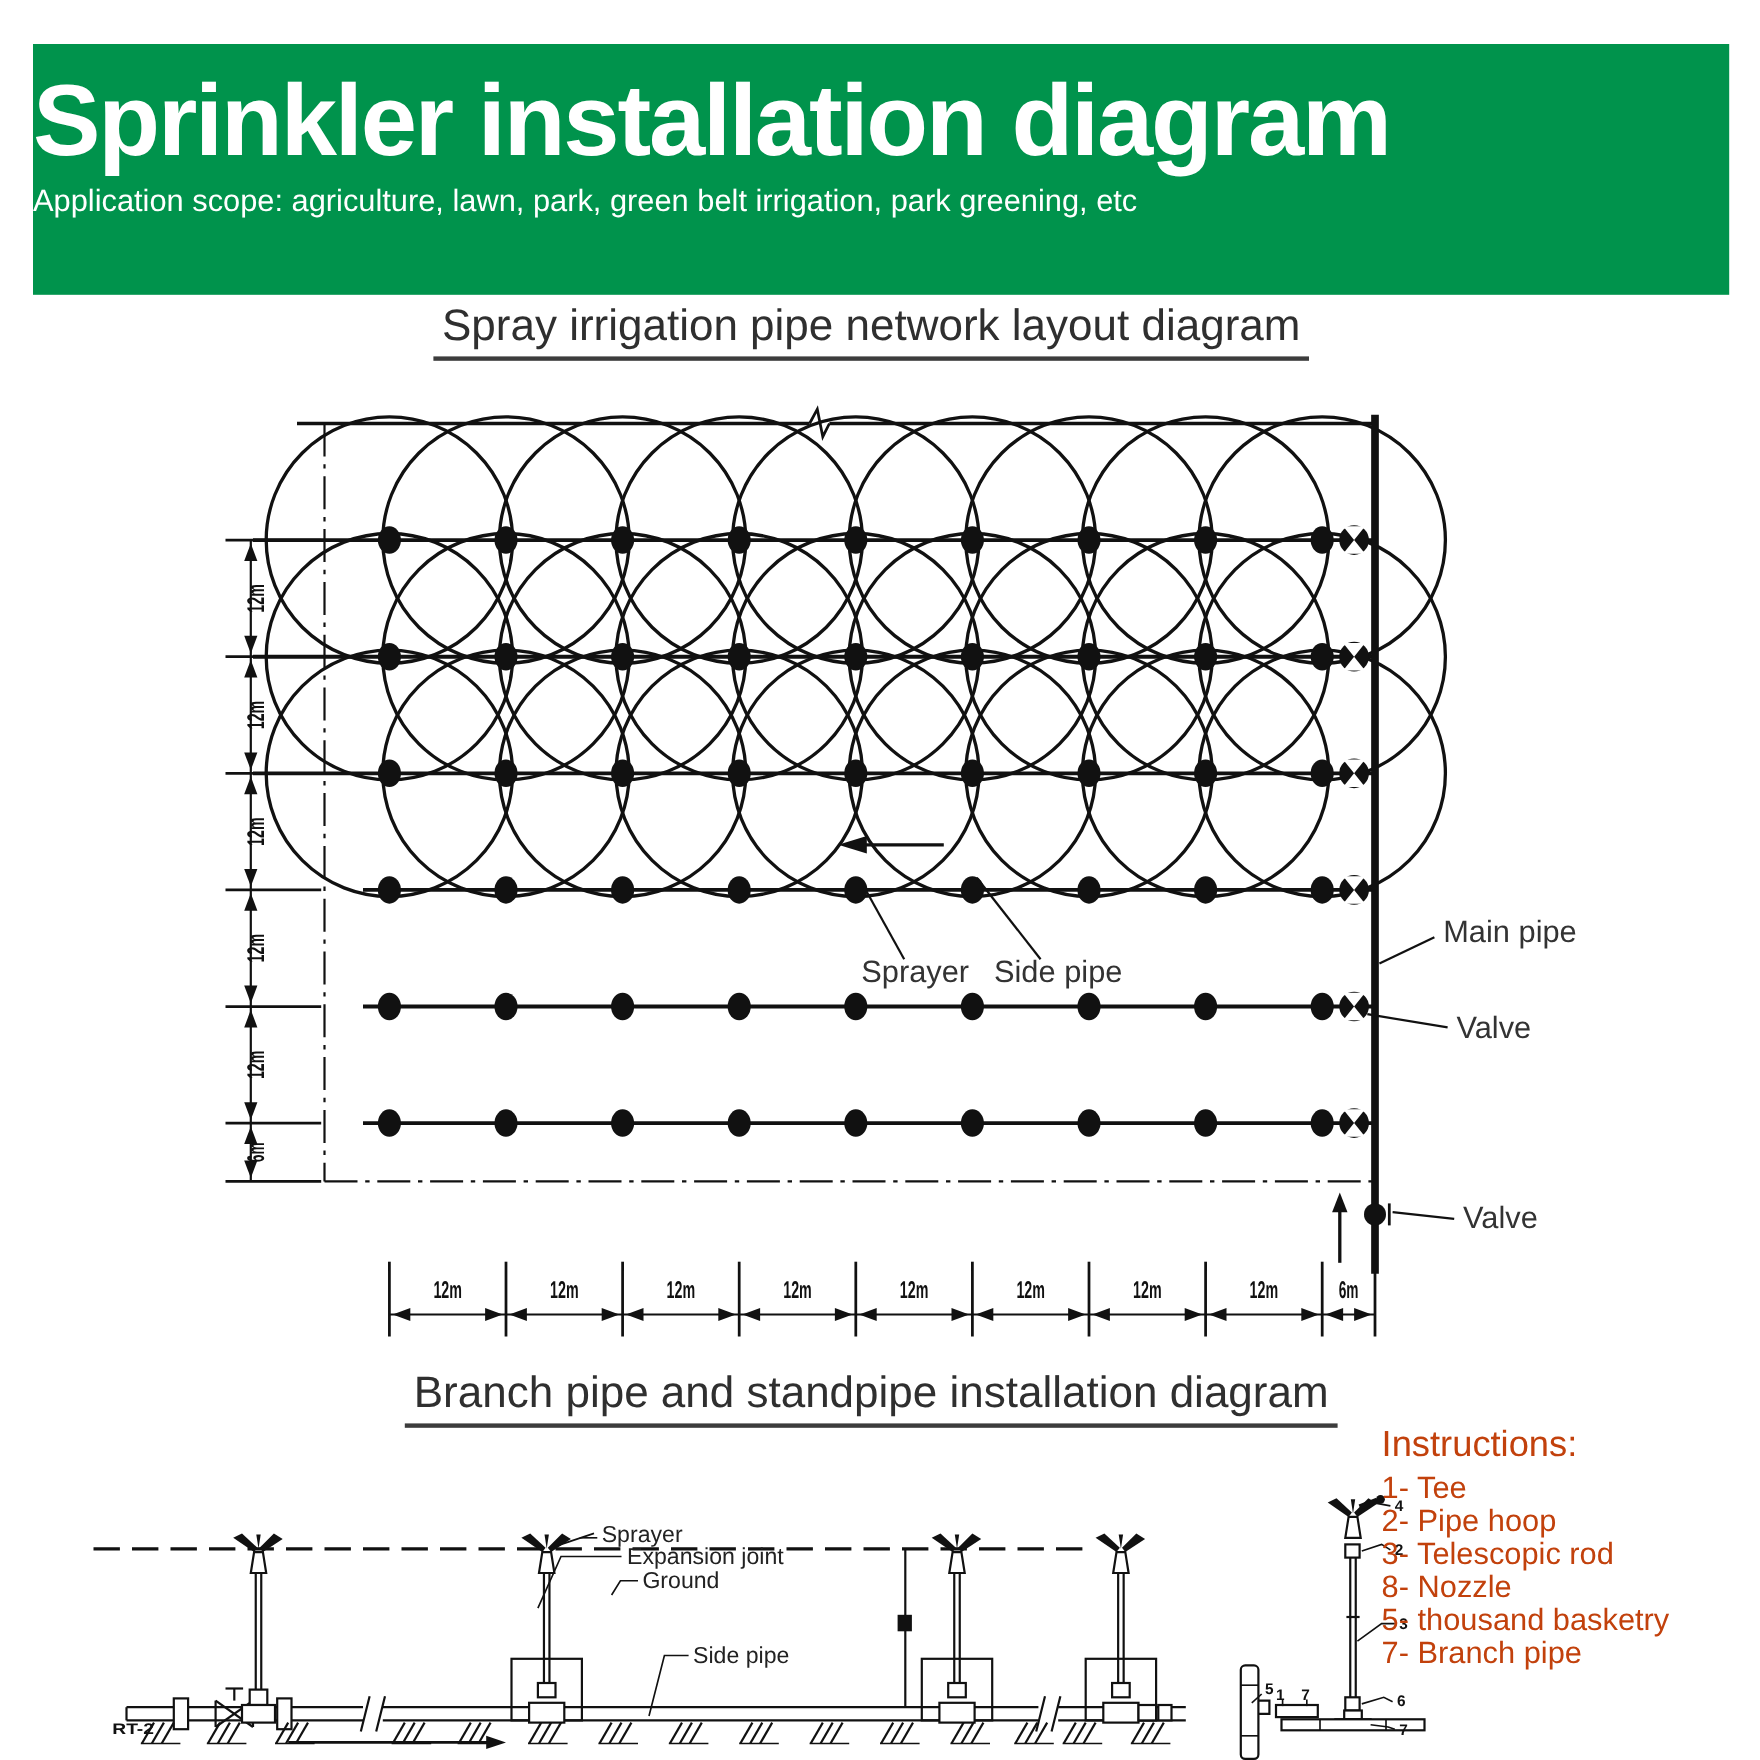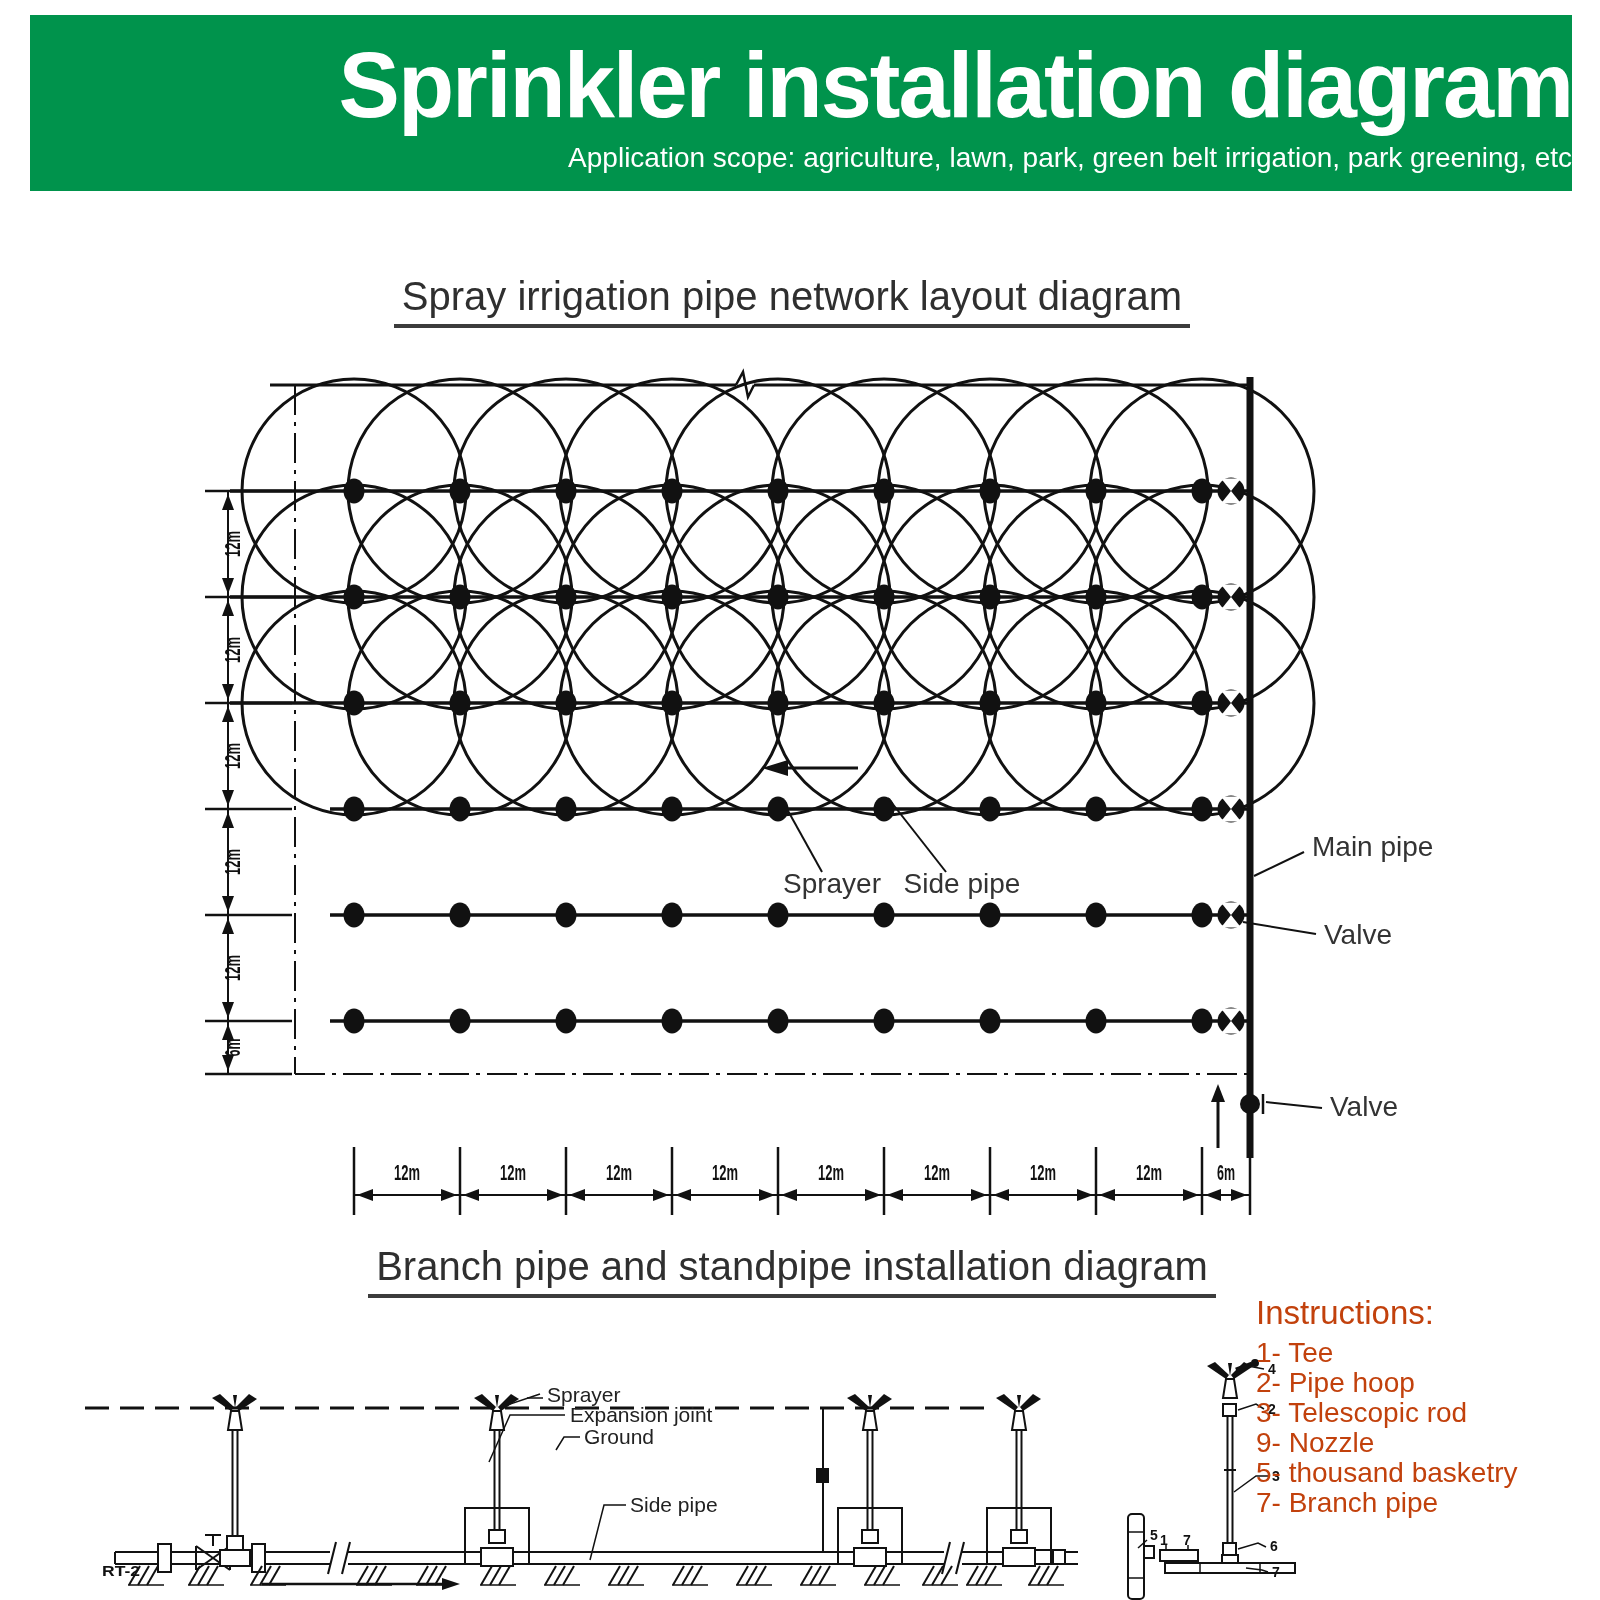--- a/index.html
+++ b/index.html
@@ -1,19 +1,19 @@
 <!DOCTYPE html>
 <html><head>
 <meta charset="utf-8">
 <style>
   html,body{margin:0;padding:0;background:#fff;}
   #page{position:relative;width:1600px;height:1600px;background:#fff;overflow:hidden;
         font-family:"Liberation Sans",sans-serif;}
   
-  #header{position:absolute;left:30px;top:15px;width:1542px;height:176px;text-align:right;color:#fff;}
+  #header{position:absolute;left:30px;top:40px;width:1542px;height:228px;text-align:left;color:#fff;}
   #header .h-title{margin:0;padding-top:22px;font-size:92px;font-weight:bold;letter-spacing:-2px;line-height:1.05;}
   #header .h-sub{margin-top:8px;font-size:28px;font-weight:normal;}
   
   .sec-title{position:absolute;left:0;right:16px;text-align:center;color:#2f2f2f;font-size:40px;}
   .sec-title span{display:inline-block;border-bottom:4px solid #3c3c3c;padding:0 8px 5px 8px;}
   #sec1-title{top:274px;}
   #sec2-title{top:1244px;}
   
   svg{position:absolute;left:0;}
   .ln15{stroke:#111;stroke-width:1.5;fill:none;}
@@ -459,19 +459,19 @@
       <text x="1272" y="1577" class="co">7</text>
     </g>
   </svg>
 
   <div id="instructions">
     <div class="in-title">Instructions:</div>
     <div id="instr-items">
         <div class="instr-item">1- Tee</div>
         <div class="instr-item">2- Pipe hoop</div>
         <div class="instr-item">3- Telescopic rod</div>
-        <div class="instr-item">9- Nozzle</div>
+        <div class="instr-item">8- Nozzle</div>
         <div class="instr-item">5- thousand basketry</div>
         <div class="instr-item">7- Branch pipe</div>
       </div>
   </div>
 
 </div>
 
 </body></html>

